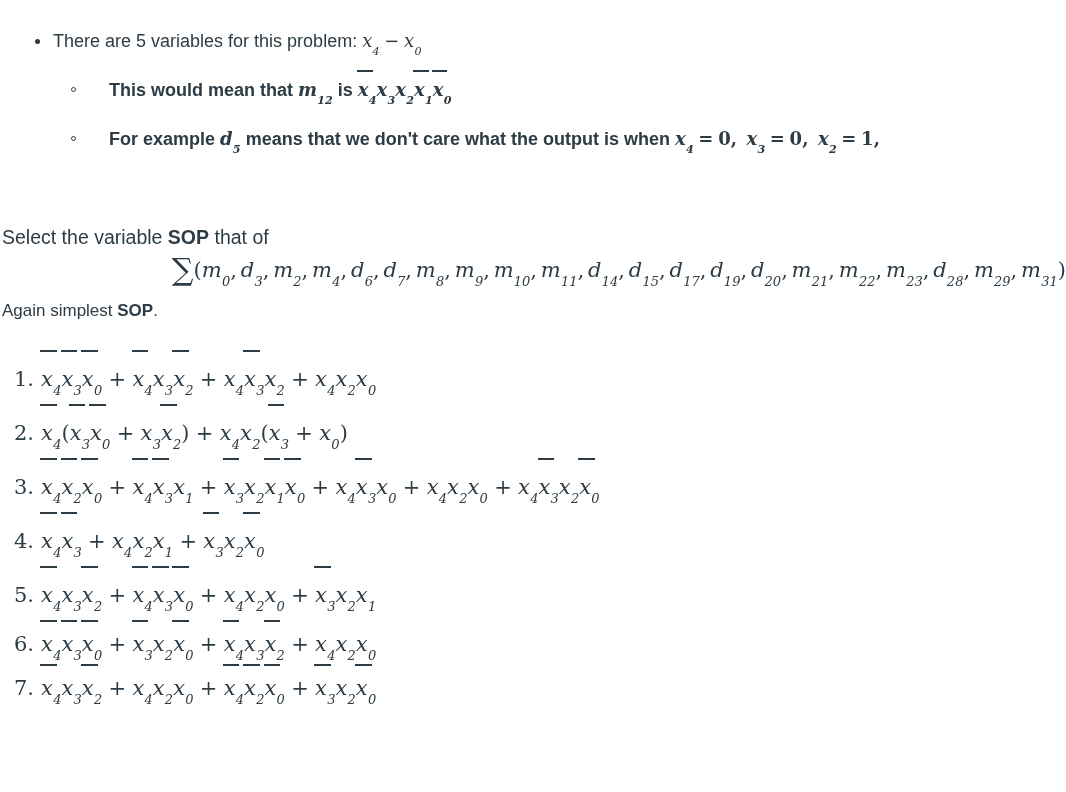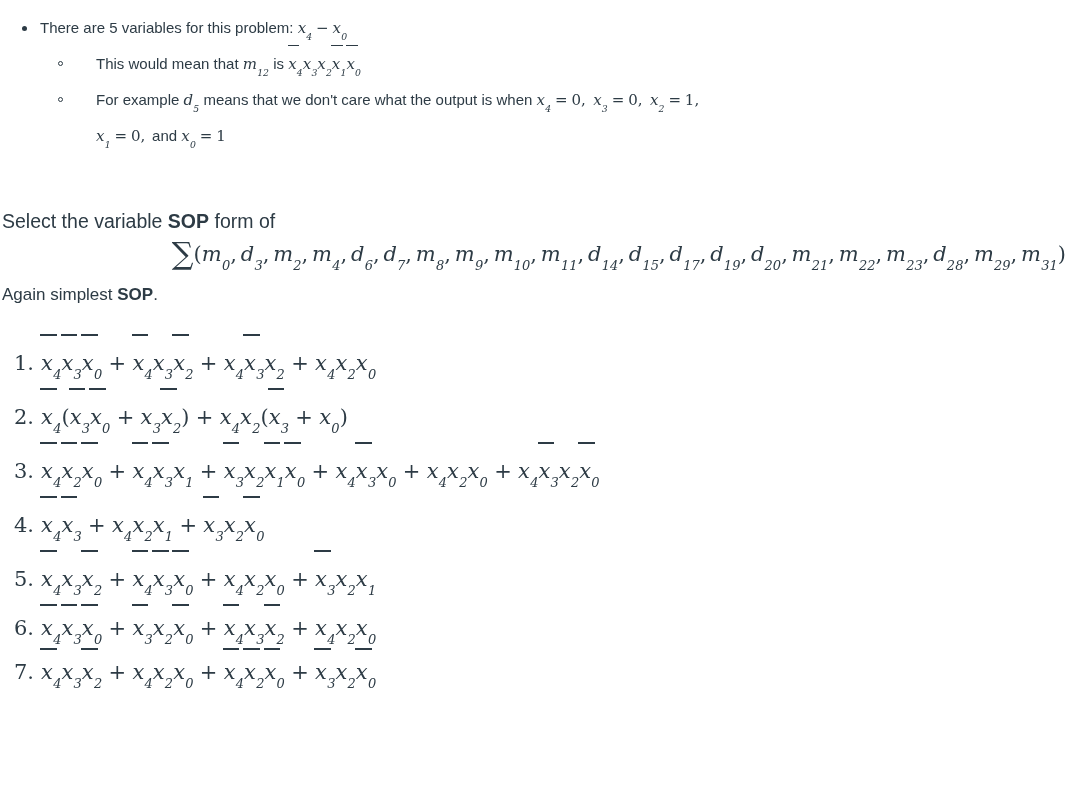--- a/index.html
+++ b/index.html
@@ -77,36 +77,37 @@
   }
 
   ul.bullets {
     list-style: none;
     margin: 0;
     padding: 0;
   }
   ul.bullets > li {
     position: relative;
     padding-left: 40px;
-    font-size: 15px;
+    font-size: 18px;
     line-height: 36px;
-    margin: 0;
+    margin: 13px;
   }
   ul.bullets > li.lvl1::before {
     content: "";
     position: absolute;
     left: 22px;
     top: 16px;
     width: 5px;
     height: 5px;
     border-radius: 50%;
     background: #2d3b45;
   }
   ul.bullets > li.lvl2 {
     padding-left: 96px;
+    font-weight: bold;
   }
   ul.bullets > li.lvl2::before {
     content: "";
     position: absolute;
     left: 58px;
     top: 15px;
     width: 5px;
     height: 5px;
     border-radius: 50%;
     border: 1.3px solid #2d3b45;
@@ -174,29 +175,28 @@
     </li>
 
 
     <li class="lvl2">
       <span>This would mean that </span><span class="math"><span class="v">m<sub>12</sub></span></span><span> is </span><span class="math"><span class="v bar">x<sub>4</sub></span><span class="v">x<sub>3</sub></span><span class="v">x<sub>2</sub></span><span class="v bar">x<sub>1</sub></span><span class="v bar">x<sub>0</sub></span></span>
     </li>
 
 
     <li class="lvl2 wrap">
       <span>For example </span><span class="math"><span class="v">d<sub>5</sub></span></span><span> means that we don't care what the output is when </span><span class="math"><span class="v">x<sub>4</sub></span><span class="op">=</span><span class="num">0</span><span class="comma">,</span> <span class="v">x<sub>3</sub></span><span class="op">=</span><span class="num">0</span><span class="comma">,</span> <span class="v">x<sub>2</sub></span><span class="op">=</span><span class="num">1</span><span class="comma">,</span></span>
-      <span class="indent-wrap"><span class="math"><span class="v">x<sub>1</sub></span><span class="op">=</span><span class="num">0</span><span class="comma">,</span></span><span> and </span><span class="math"><span class="v">x<sub>0</sub></span><span class="op">=</span><span class="num">1</span></span></span>
     </li>
 
   </ul>
 
   <div class="spacer"></div>
 
   <div class="prompt">
-    <span>Select the variable </span><b>SOP</b><span> form of</span>
+    <span>Select the variable </span><b>SOP</b><span> that of</span>
   </div>
 
   <div class="sigma-line">
     <span class="math"><span class="sum">∑</span><span class="paren">(</span><span id="sigma-terms"><span class="v">m<sub>0</sub></span><span class="comma">,</span><span class="v">d<sub>3</sub></span><span class="comma">,</span><span class="v">m<sub>2</sub></span><span class="comma">,</span><span class="v">m<sub>4</sub></span><span class="comma">,</span><span class="v">d<sub>6</sub></span><span class="comma">,</span><span class="v">d<sub>7</sub></span><span class="comma">,</span><span class="v">m<sub>8</sub></span><span class="comma">,</span><span class="v">m<sub>9</sub></span><span class="comma">,</span><span class="v">m<sub>10</sub></span><span class="comma">,</span><span class="v">m<sub>11</sub></span><span class="comma">,</span><span class="v">d<sub>14</sub></span><span class="comma">,</span><span class="v">d<sub>15</sub></span><span class="comma">,</span><span class="v">d<sub>17</sub></span><span class="comma">,</span><span class="v">d<sub>19</sub></span><span class="comma">,</span><span class="v">d<sub>20</sub></span><span class="comma">,</span><span class="v">m<sub>21</sub></span><span class="comma">,</span><span class="v">m<sub>22</sub></span><span class="comma">,</span><span class="v">m<sub>23</sub></span><span class="comma">,</span><span class="v">d<sub>28</sub></span><span class="comma">,</span><span class="v">m<sub>29</sub></span><span class="comma">,</span><span class="v">m<sub>31</sub></span></span><span class="paren">)</span></span>
   </div>
 
   <div class="again">
     <span>Again simplest </span><b>SOP</b><span>.</span>
   </div>
 

